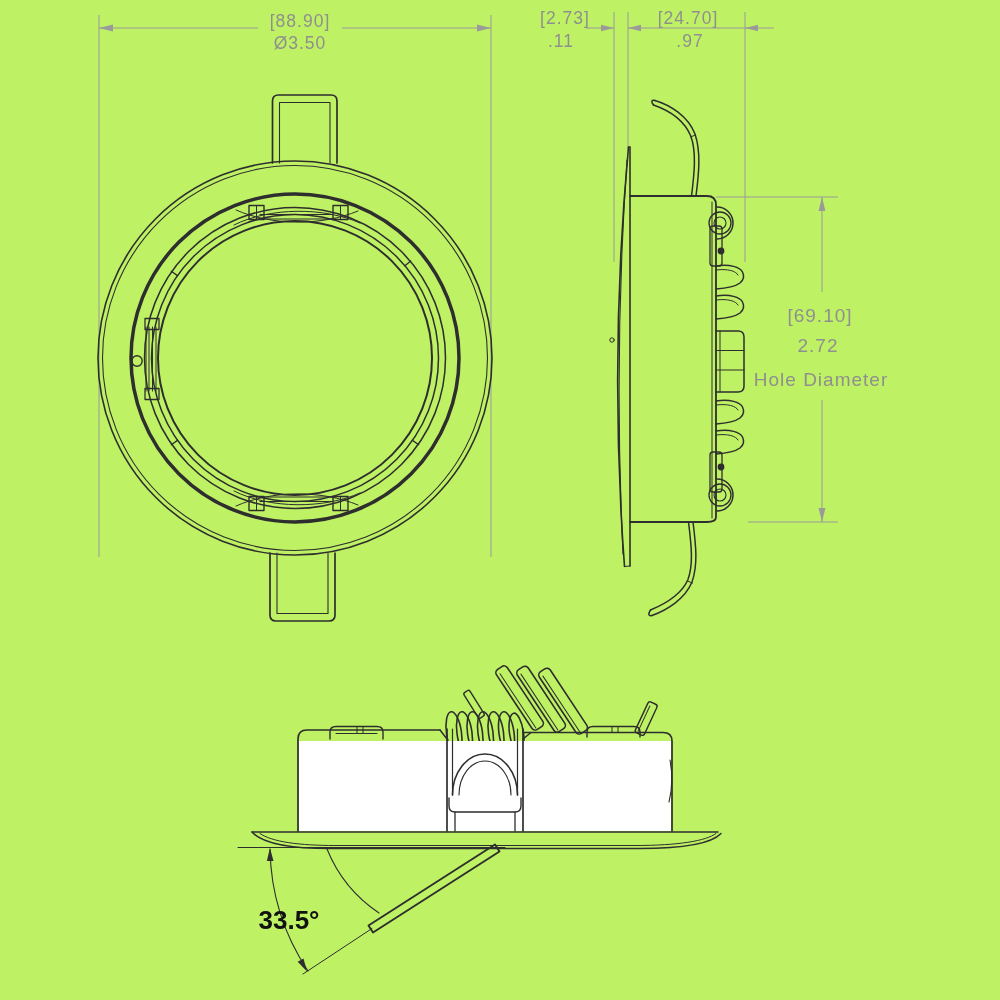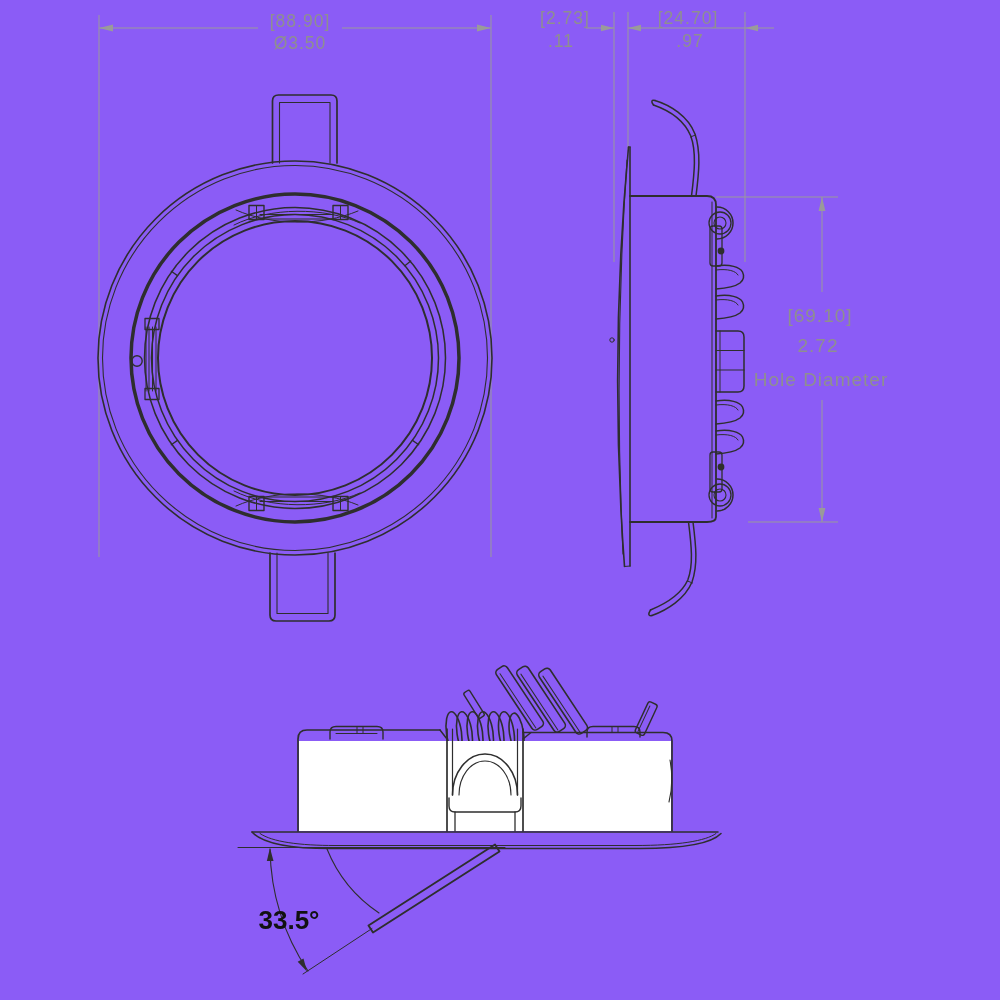--- a/index.html
+++ b/index.html
@@ -1,16 +1,16 @@
 <!DOCTYPE html>
 <html><head>
 <meta charset="utf-8">
 <style>
   html,body{margin:0;padding:0;background:#ffffff;}
-  .stage{width:1000px;height:1000px;position:relative;background:#8b5cf6;overflow:hidden;}
+  .stage{width:1000px;height:1000px;position:relative;background:#bef264;overflow:hidden;}
   svg{display:block;}
   .dimtxt{font-family:"Liberation Sans",sans-serif;fill:#8f8f8f;letter-spacing:1px;}
   .dimtxt.big{font-size:19px;}
   .dimtxt.top{font-size:17.5px;}
   .angletxt{font-family:"Liberation Sans",sans-serif;font-weight:bold;fill:#111111;font-size:26px;}
   .dl{stroke:#9a9a9a;stroke-width:1;fill:none;}
   .da{fill:#9a9a9a;stroke:none;}
   .ln{stroke:#2e2e2e;fill:none;stroke-linecap:round;stroke-linejoin:round;}
 </style>
 </head>

